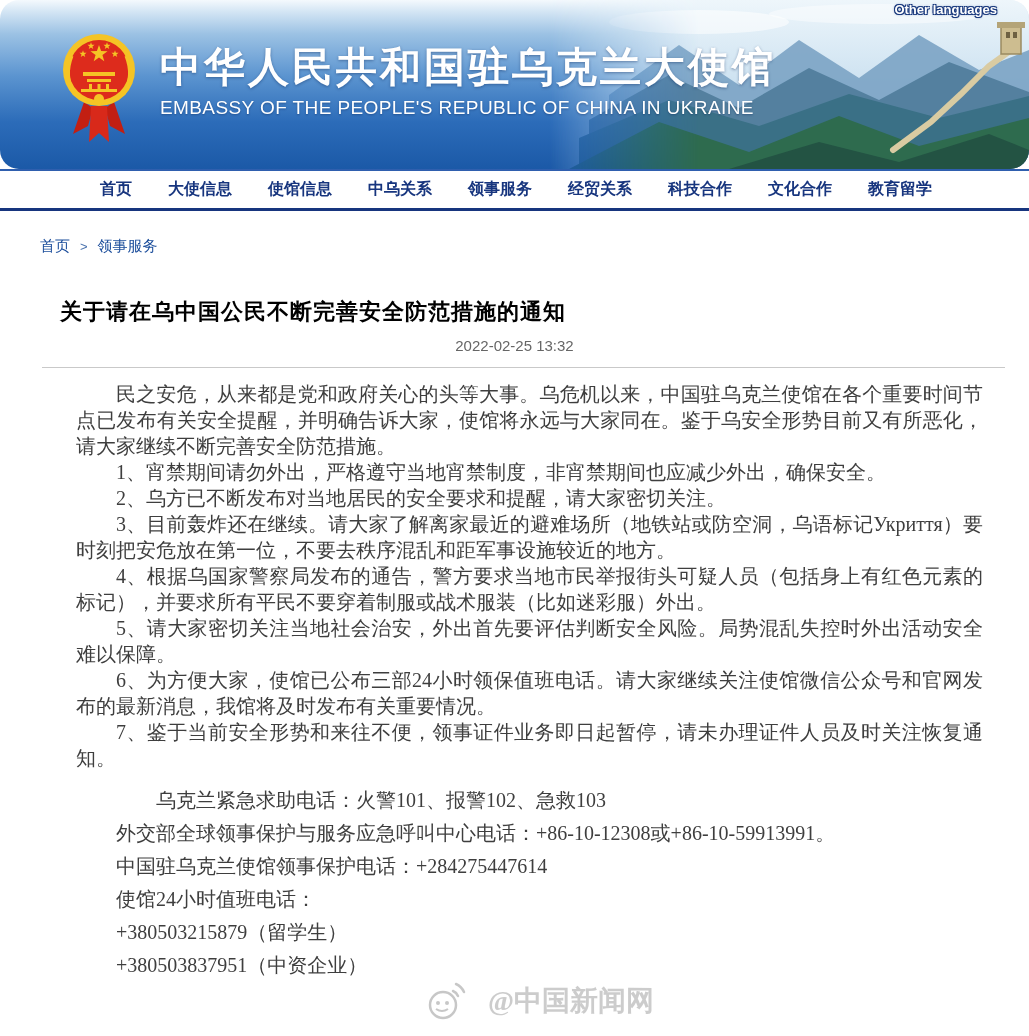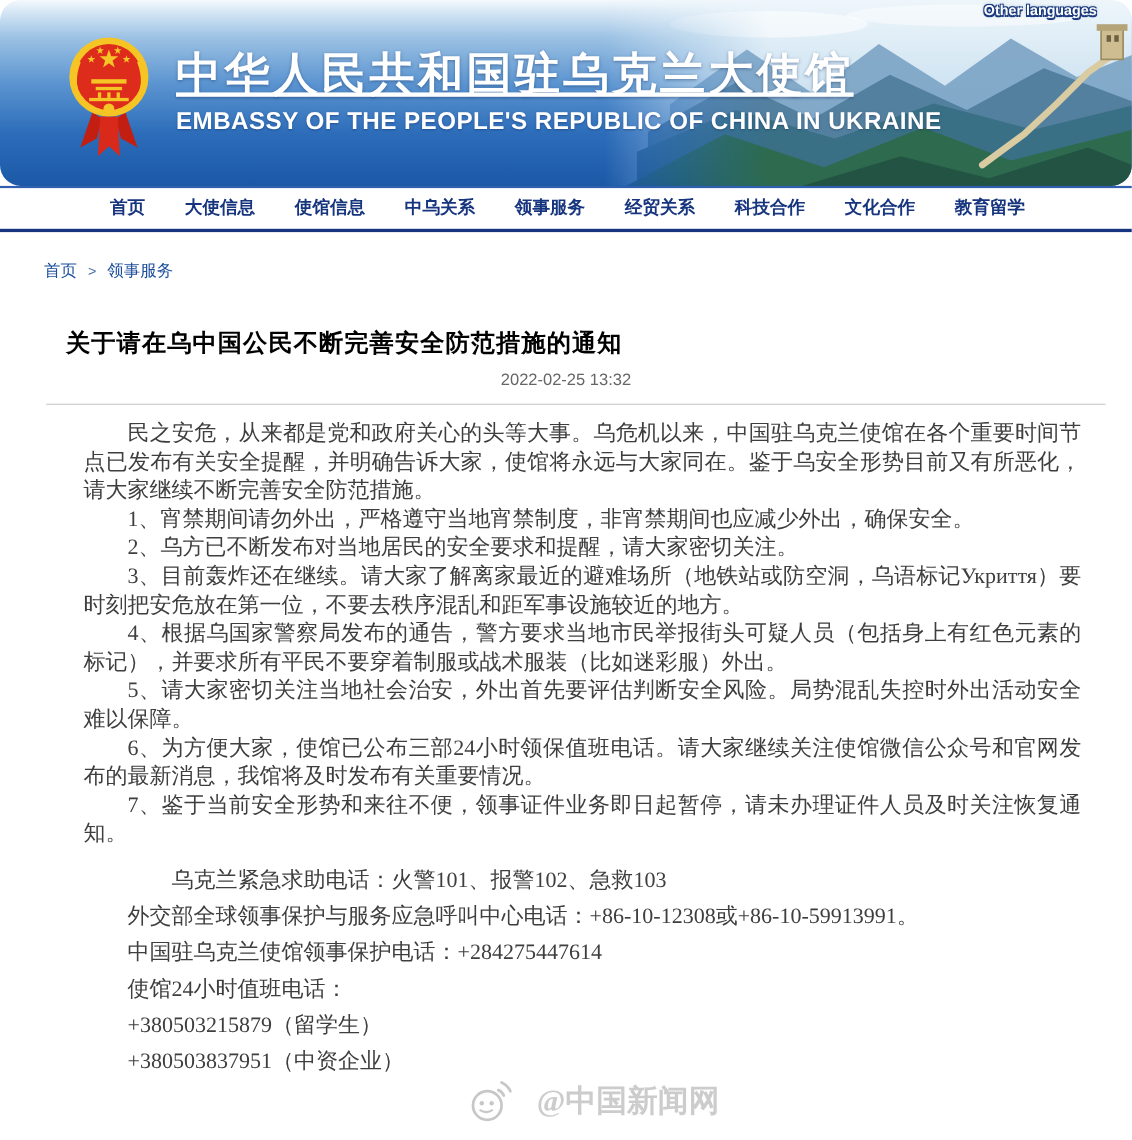--- a/index.html
+++ b/index.html
@@ -12,22 +12,22 @@
   .banner-landscape{position:absolute;right:0;top:0;height:169px;width:480px;
     -webkit-mask-image:linear-gradient(to right,transparent 0,#000 150px);
     mask-image:linear-gradient(to right,transparent 0,#000 150px);}
   .other-lang{position:absolute;top:2px;right:32px;z-index:5;color:#ffffff;font-size:13px;font-weight:bold;
     cursor:pointer;text-decoration:none;
     text-shadow:-1px -1px 0 #1a3a7e,1px -1px 0 #1a3a7e,-1px 1px 0 #1a3a7e,1px 1px 0 #1a3a7e,0 0 3px #1a3a7e;}
   .banner-inner{position:absolute;left:58px;top:28px;display:flex;gap:20px;align-items:flex-start;z-index:3;}
   .emblem{flex:0 0 auto;}
   .banner-titles{margin-top:16px;}
   .banner-title-cn{color:#ffffff;font-weight:bold;font-size:41px;letter-spacing:3px;line-height:1.15;
-    text-shadow:0 1px 3px rgba(10,40,90,.45);text-decoration:underline;}
-  .banner-title-en{color:#ffffff;font-weight:bold;font-size:22px;letter-spacing:.4px;margin-top:6px;
+    text-shadow:0 1px 3px rgba(10,40,90,.45);}
+  .banner-title-en{color:#ffffff;font-weight:normal;font-size:19px;letter-spacing:.4px;margin-top:6px;
     text-shadow:0 1px 2px rgba(10,40,90,.45);}
 
   
   .main-nav{display:flex;gap:36px;align-items:center;background:#ffffff;
     border-top:2px solid #2f5fae;border-bottom:3px solid #17357e;
     padding:8px 10px 8px 100px;font-size:16px;font-weight:bold;color:#17357e;}
   .nav-item{color:#17357e;text-decoration:none;cursor:pointer;white-space:nowrap;}
 
   
   .breadcrumb{margin:26px 0 0 40px;font-size:15px;color:#1b4d9b;display:flex;gap:10px;align-items:center;}

